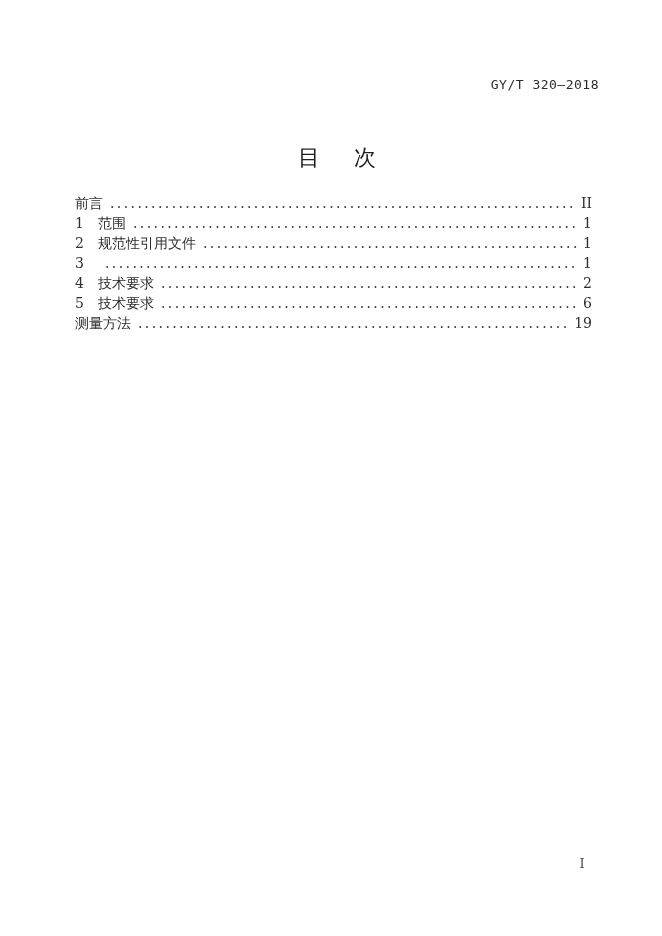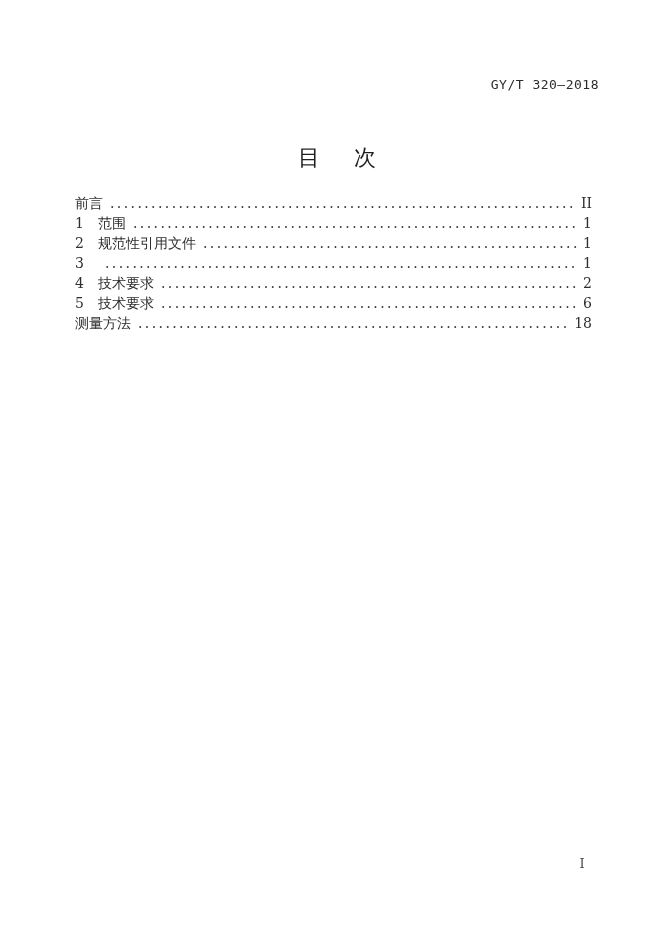--- a/index.html
+++ b/index.html
@@ -137,20 +137,20 @@
       <span class="toc-num">5</span>
       <span class="toc-label">技术要求</span>
       <span class="toc-dots"></span>
       <span class="toc-page">6</span>
     </div>
 
     <div class="toc-line">
 
       <span class="toc-label">测量方法</span>
       <span class="toc-dots"></span>
-      <span class="toc-page">18</span>
+      <span class="toc-page">19</span>
     </div>
 
   </div>
 
   <div class="footer-num">I</div>
 
 </div>
 
 </body></html>

